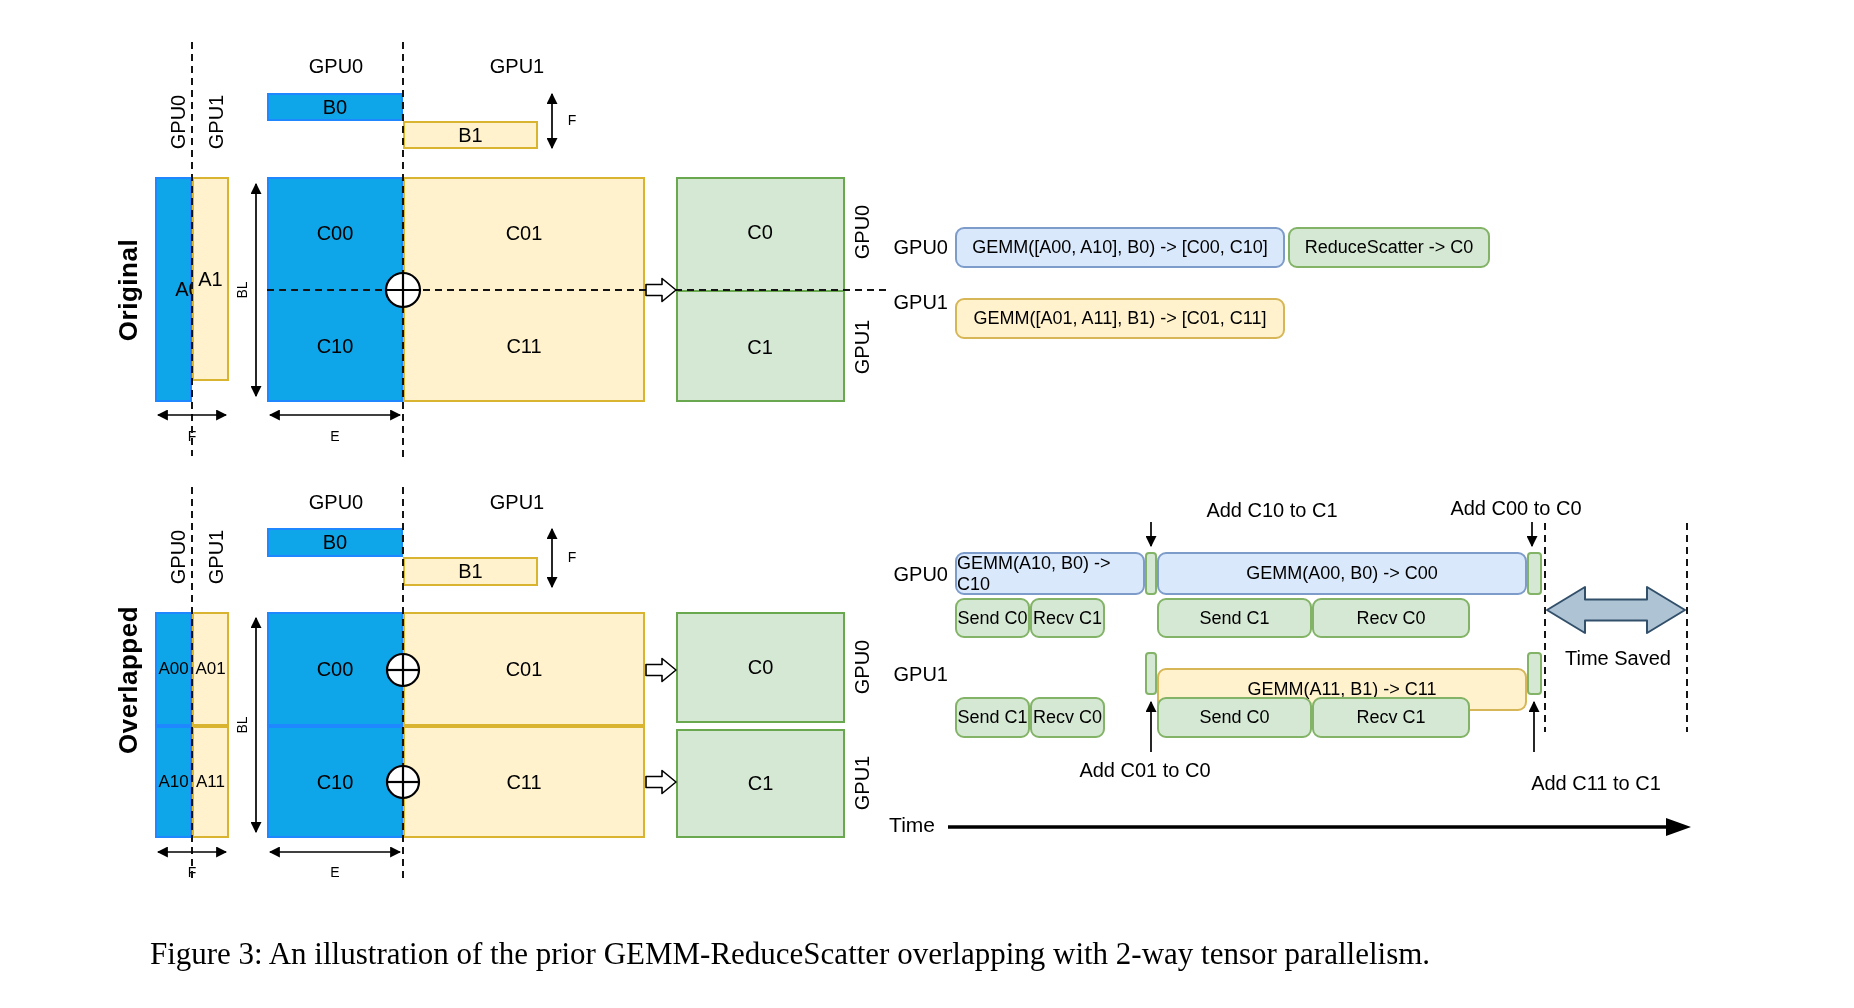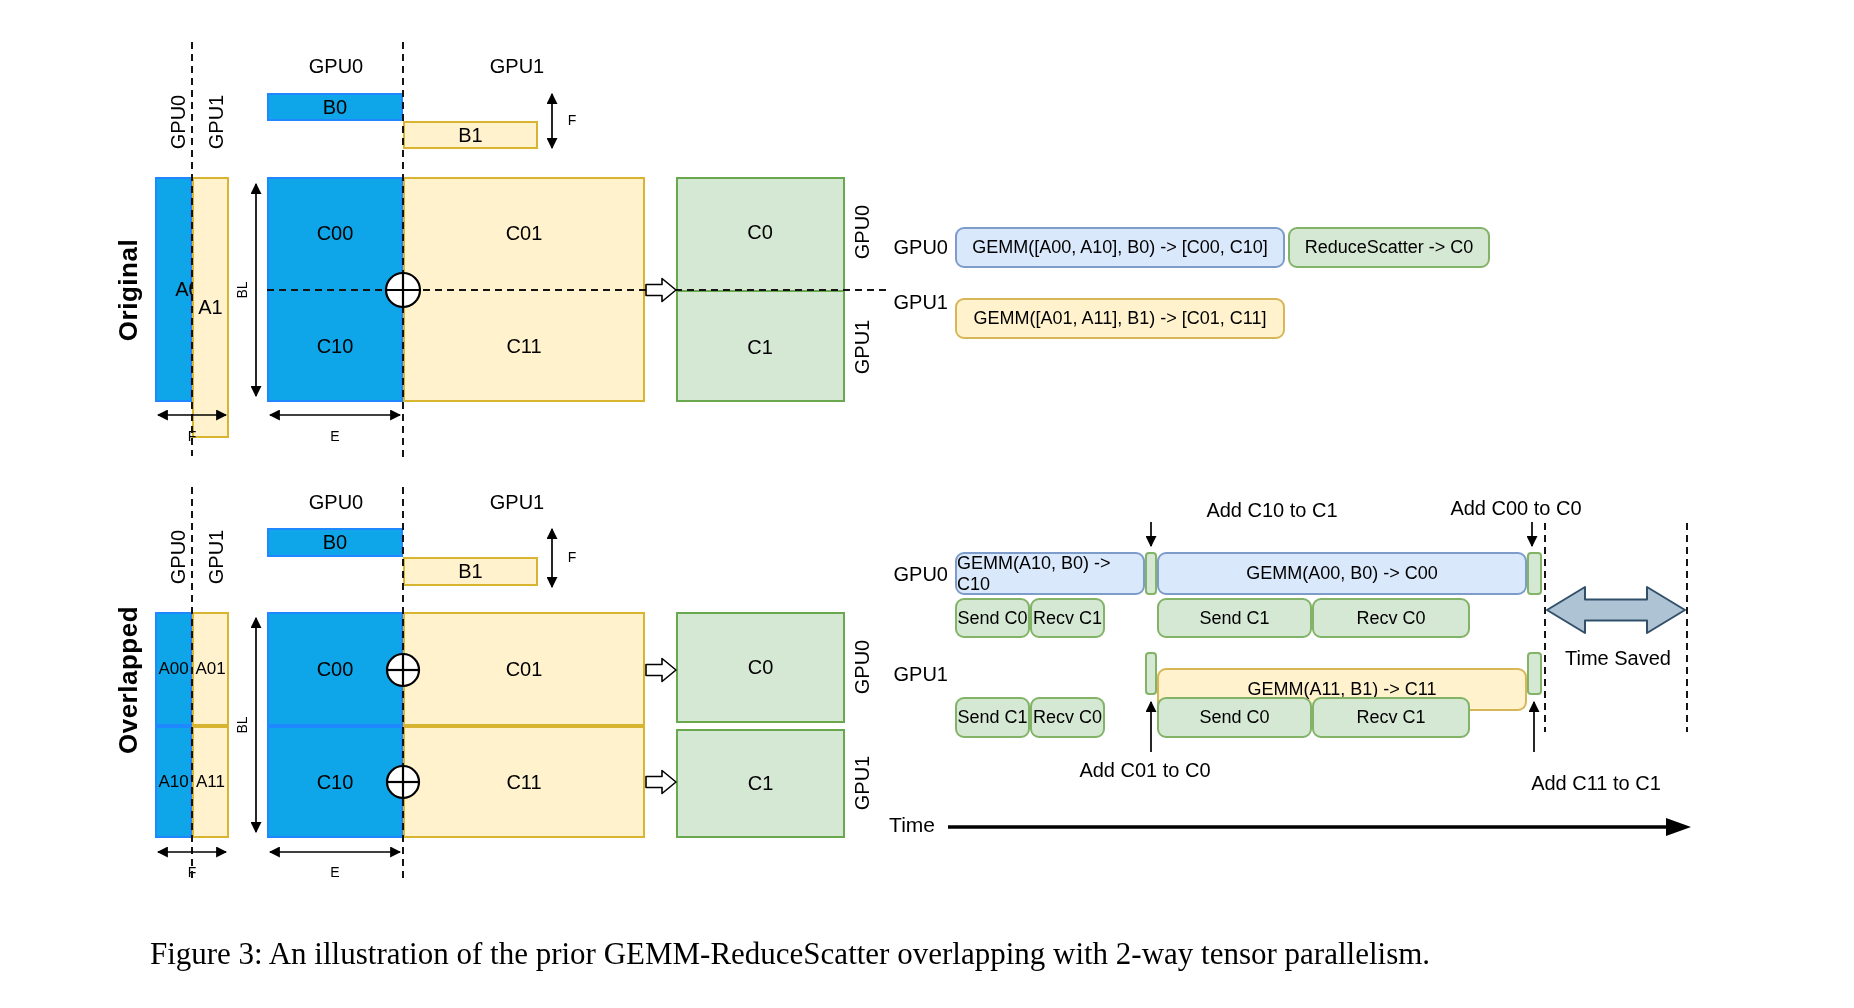--- a/index.html
+++ b/index.html
@@ -41,21 +41,21 @@
     <span>B0</span>
     </div>
   <div class="box my" style="left:403px;top:121px;width:135px;height:28px;">
     <span>B1</span>
     </div>
   <div class="lbl dim" style="left:572px;top:120px;">F</div>
 
   <div class="box mb" style="left:155px;top:177px;width:37px;height:225px;padding-left:28px;">
     <span>A0</span>
     </div>
-  <div class="box my" style="left:192px;top:177px;width:37px;height:261px;">
+  <div class="box my" style="left:192px;top:177px;width:37px;height:204px;">
     <span>A1</span>
     </div>
 
   <div class="rot dim" style="left:242px;top:290px;">BL</div>
 
   <div class="box mb" style="left:267px;top:177px;width:136px;height:225px;"></div>
   <div class="box my" style="left:403px;top:177px;width:242px;height:225px;"></div>
   <div class="lbl" style="left:335px;top:233px;">C00</div>
   <div class="lbl" style="left:524px;top:233px;">C01</div>
   <div class="lbl" style="left:335px;top:346px;">C10</div>

